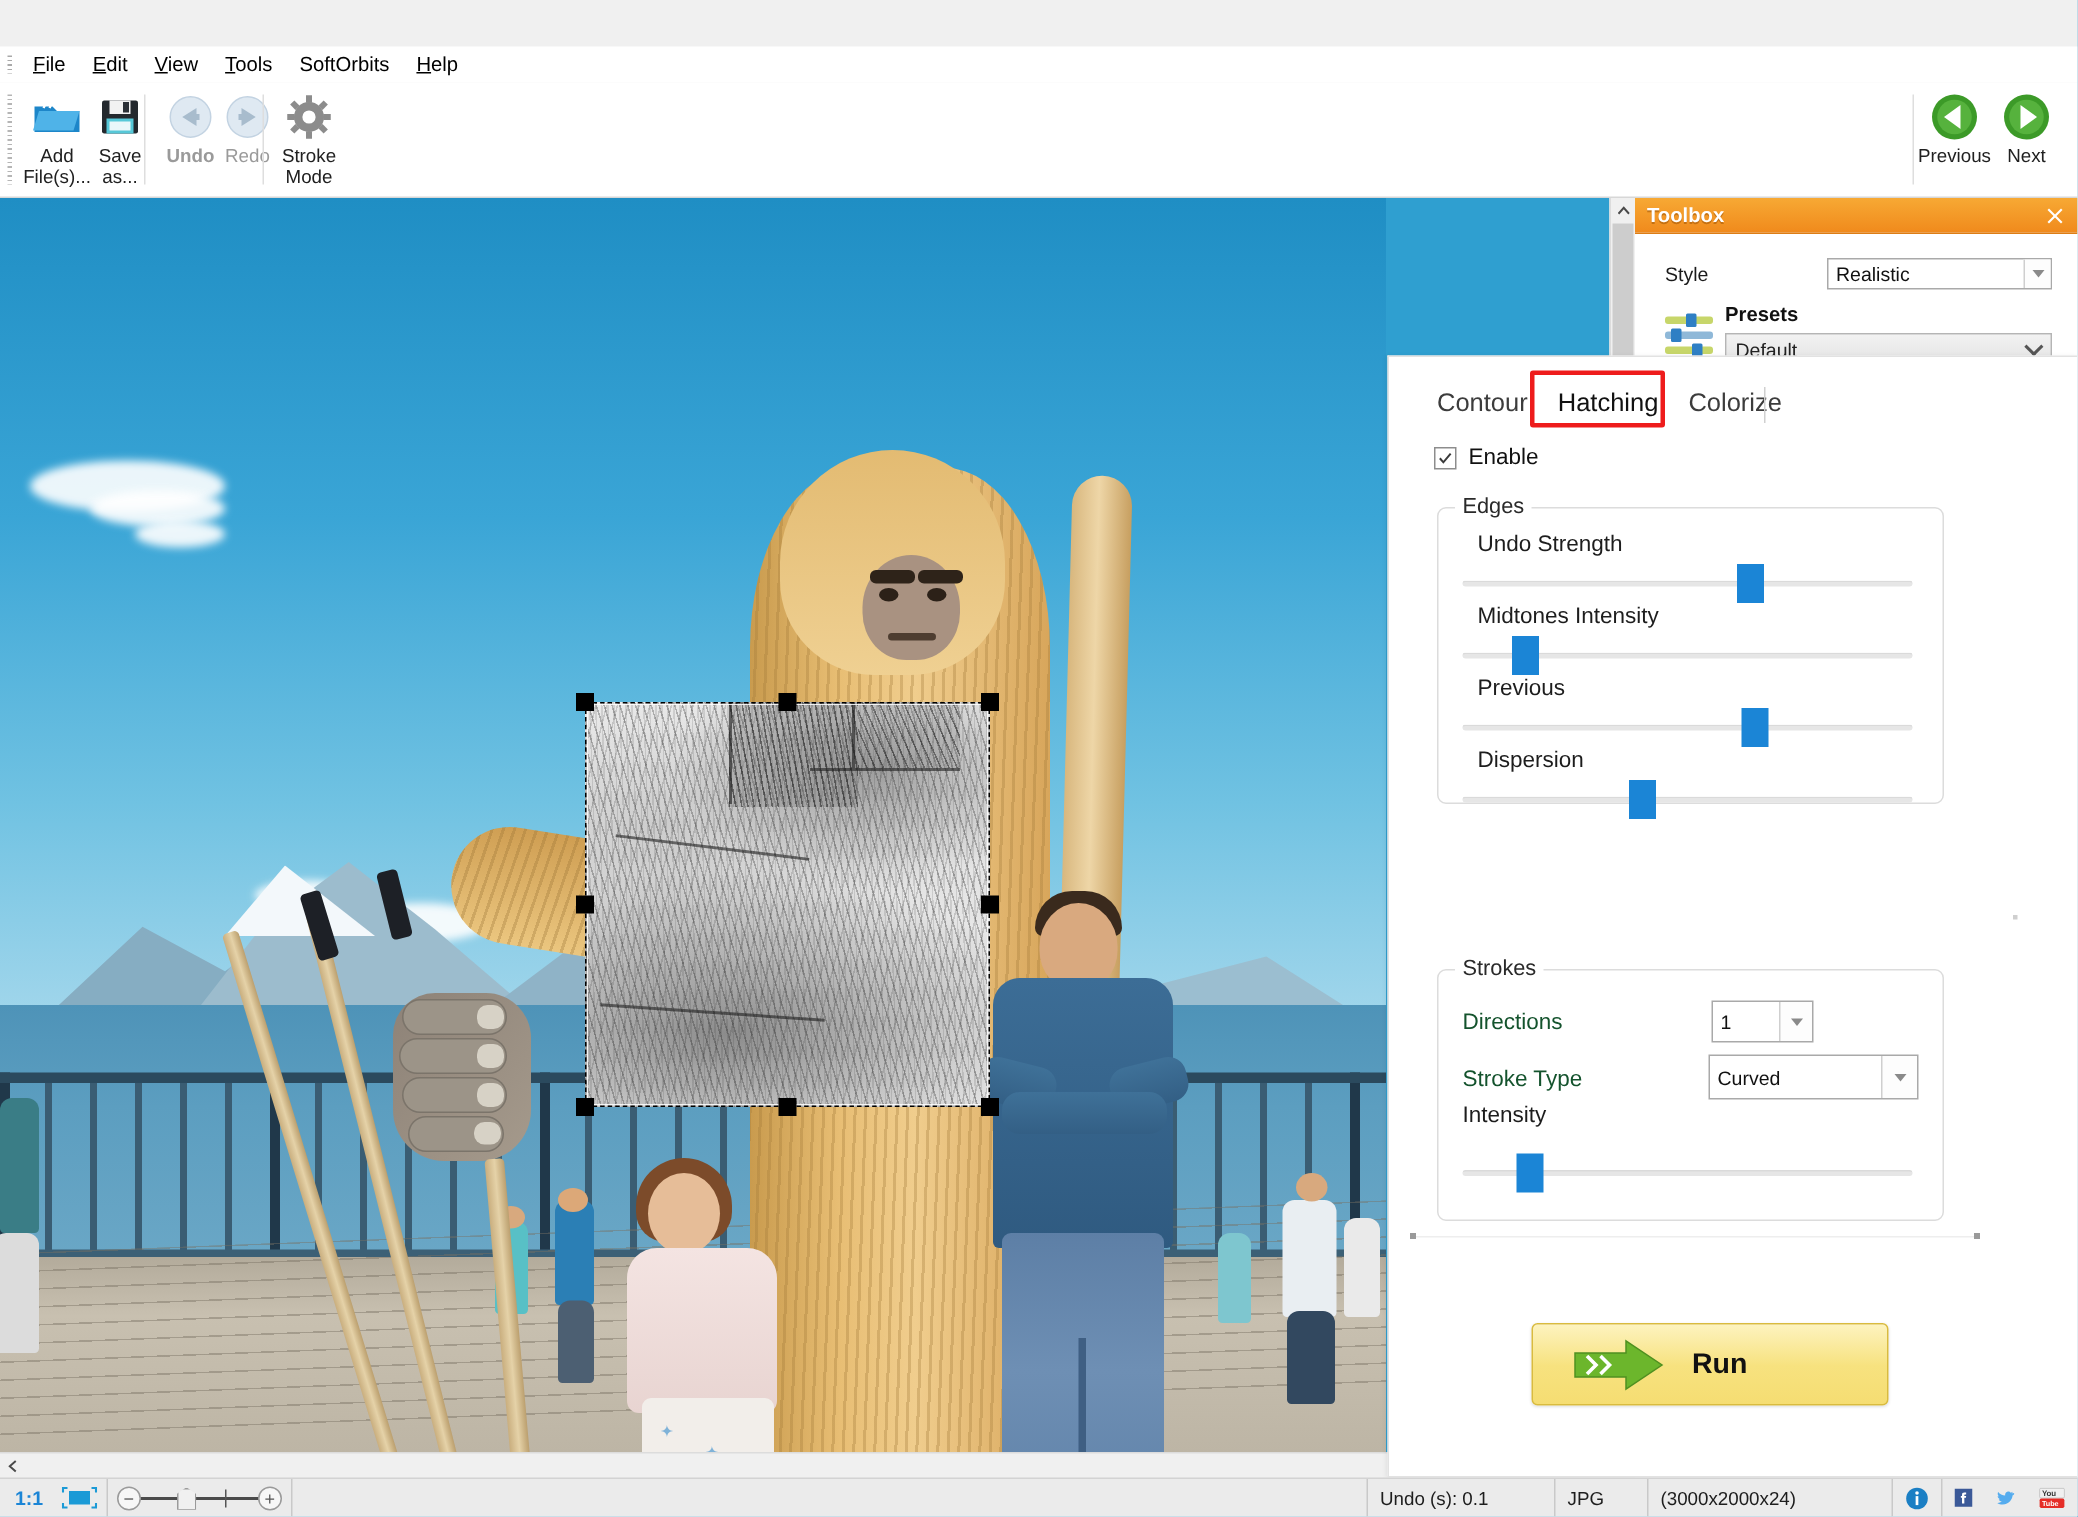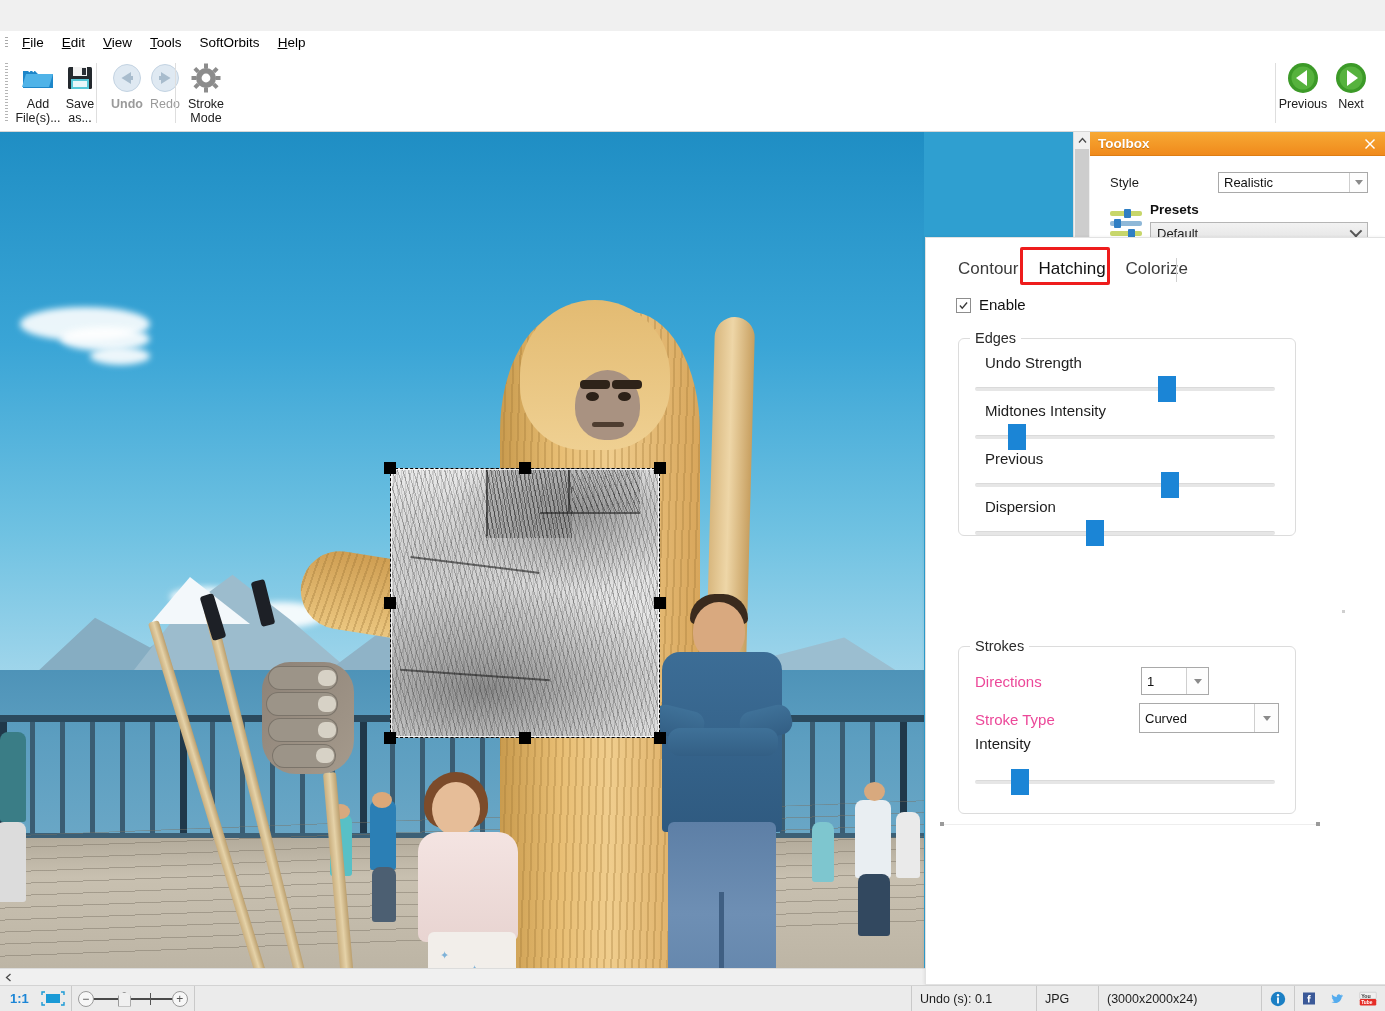--- a/index.html
+++ b/index.html
@@ -287,21 +287,21 @@
   .slider-label { position:absolute; font-size:15px; color:#1d1d1d; }
   .slider { position:absolute; height:14px; }
   .slider .track {
     position:absolute; left:0; right:0; top:5px; height:4px; background:#e6e6e6;
     border-radius:2px; border-top:1px solid #dadada;
   }
   .slider .thumb {
     position:absolute; top:-6px; width:18px; height:26px; background:#1b85d6;
     margin-left:-9px;
   }
-  .row-label { position:absolute; font-size:15px; color:#ec4899; }
+  .row-label { position:absolute; font-size:15px; color:#14532d; }
 
   .run-btn {
     position:absolute; left:1021px; top:882px; width:238px; height:55px;
     background: linear-gradient(to bottom,#fdf3bf,#f7e27f 52%,#f5dd72);
     border:1px solid #d9bb3f; border-radius:4px;
     display:flex; align-items:center; box-shadow: 0 1px 2px rgba(0,0,0,.12);
   }
   .run-arrow { margin-left:26px; width:62px; height:36px; flex:0 0 auto; }
   .run-label {
     font-size:19px; font-weight:bold; color:#111; margin-left:18px;
@@ -705,20 +705,30 @@
           <div class="thumb" style="left:15%"></div>
       </div>
     </div>
   </div>
 
   <div class="panel-hr"></div>
   <div class="panel-hr-dot" style="left:940px;"></div>
   <div class="panel-hr-dot" style="left:1316px;"></div>
   <div class="faint-dot" style="left:1342px; top:610px;"></div>
 
+  <div class="run-btn">
+    <div class="run-arrow">
+      <svg width="62" height="36" viewBox="0 0 62 36">
+        <path d="M2 10 H36 V2 L60 18 L36 34 V26 H2 Z" fill="#6cb62c" stroke="#4f9020" stroke-width="1"></path>
+        <path d="M10 12 L16 18 L10 24" fill="none" stroke="#ffffff" stroke-width="2.4"></path>
+        <path d="M19 12 L25 18 L19 24" fill="none" stroke="#ffffff" stroke-width="2.4"></path>
+      </svg>
+    </div>
+    <div class="run-label">Run</div>
+  </div>
 
   <div class="statusbar">
     <div class="sb-cell" style="padding-left:10px; padding-right:6px;">
       <span class="sb-zoomratio">1:1</span>
       <span class="fit-icon" style="margin-left:12px;">
         <svg width="24" height="15" viewBox="0 0 24 15">
           <rect x="5" y="3" width="14" height="9" fill="#1b9ad6"></rect>
           <g stroke="#1b9ad6" stroke-width="1.4" fill="none">
             <path d="M1 4 V1 H4"></path>
               <path d="M20 1 H23 V4"></path>

